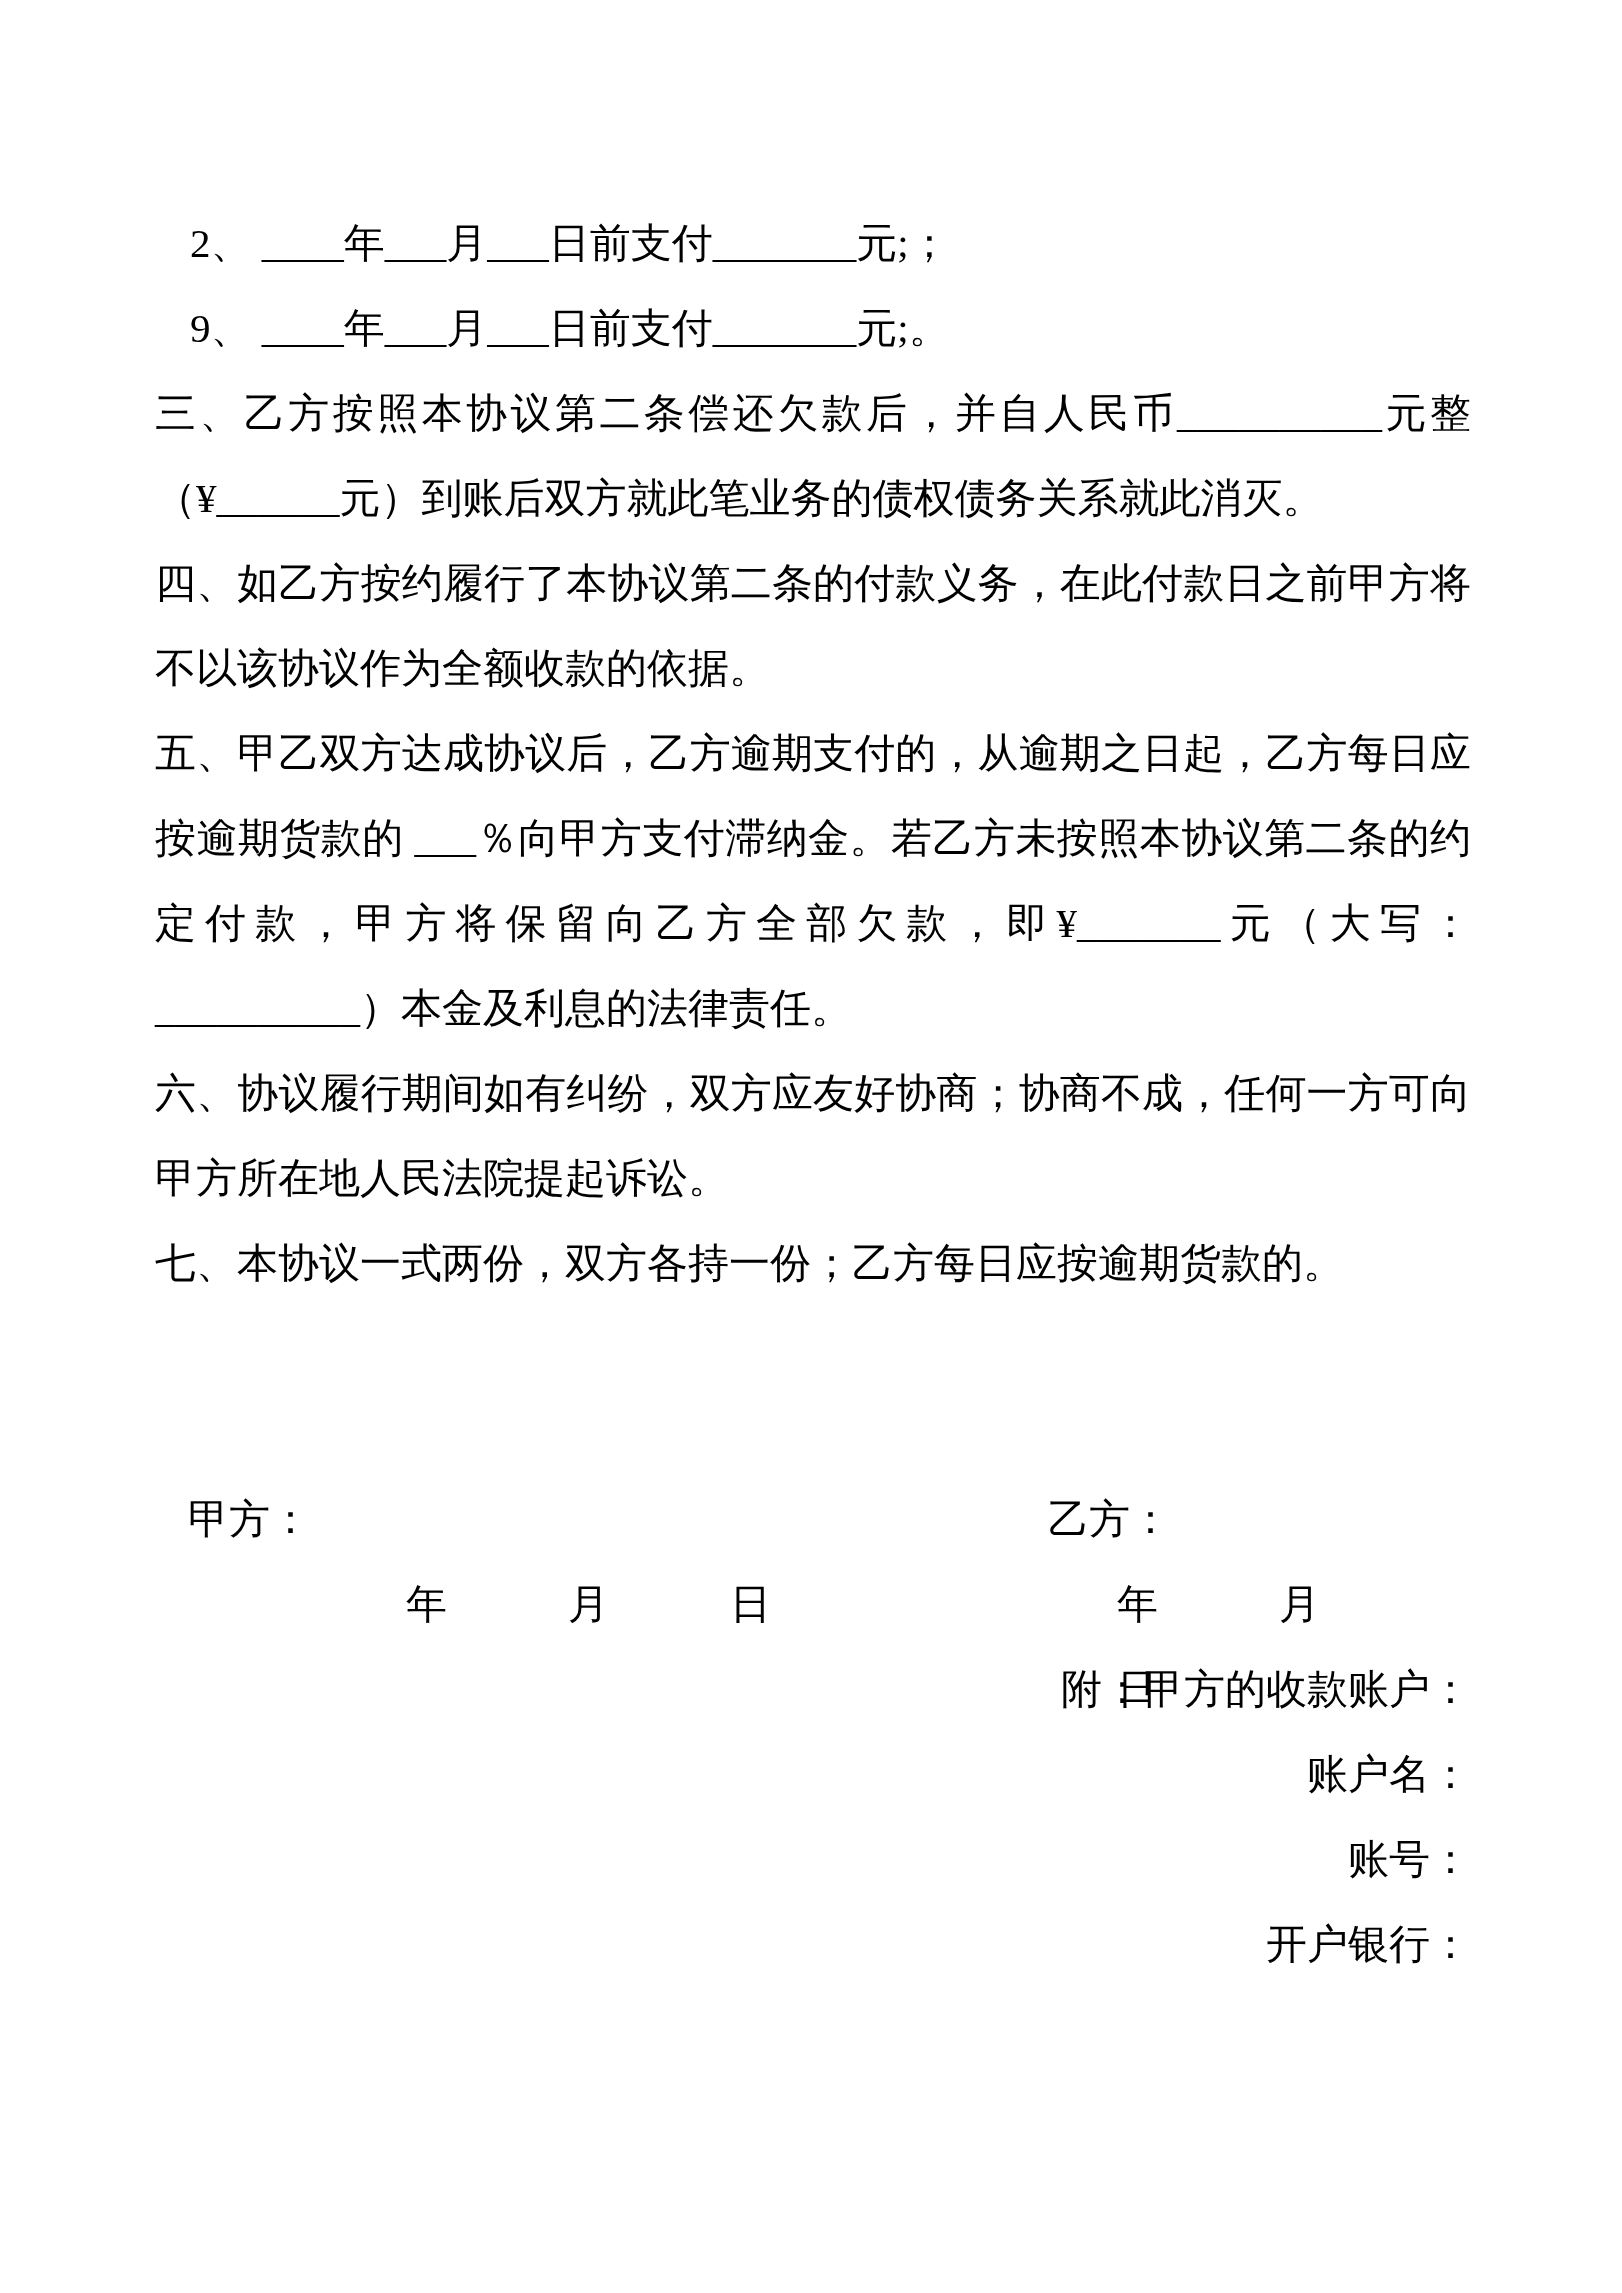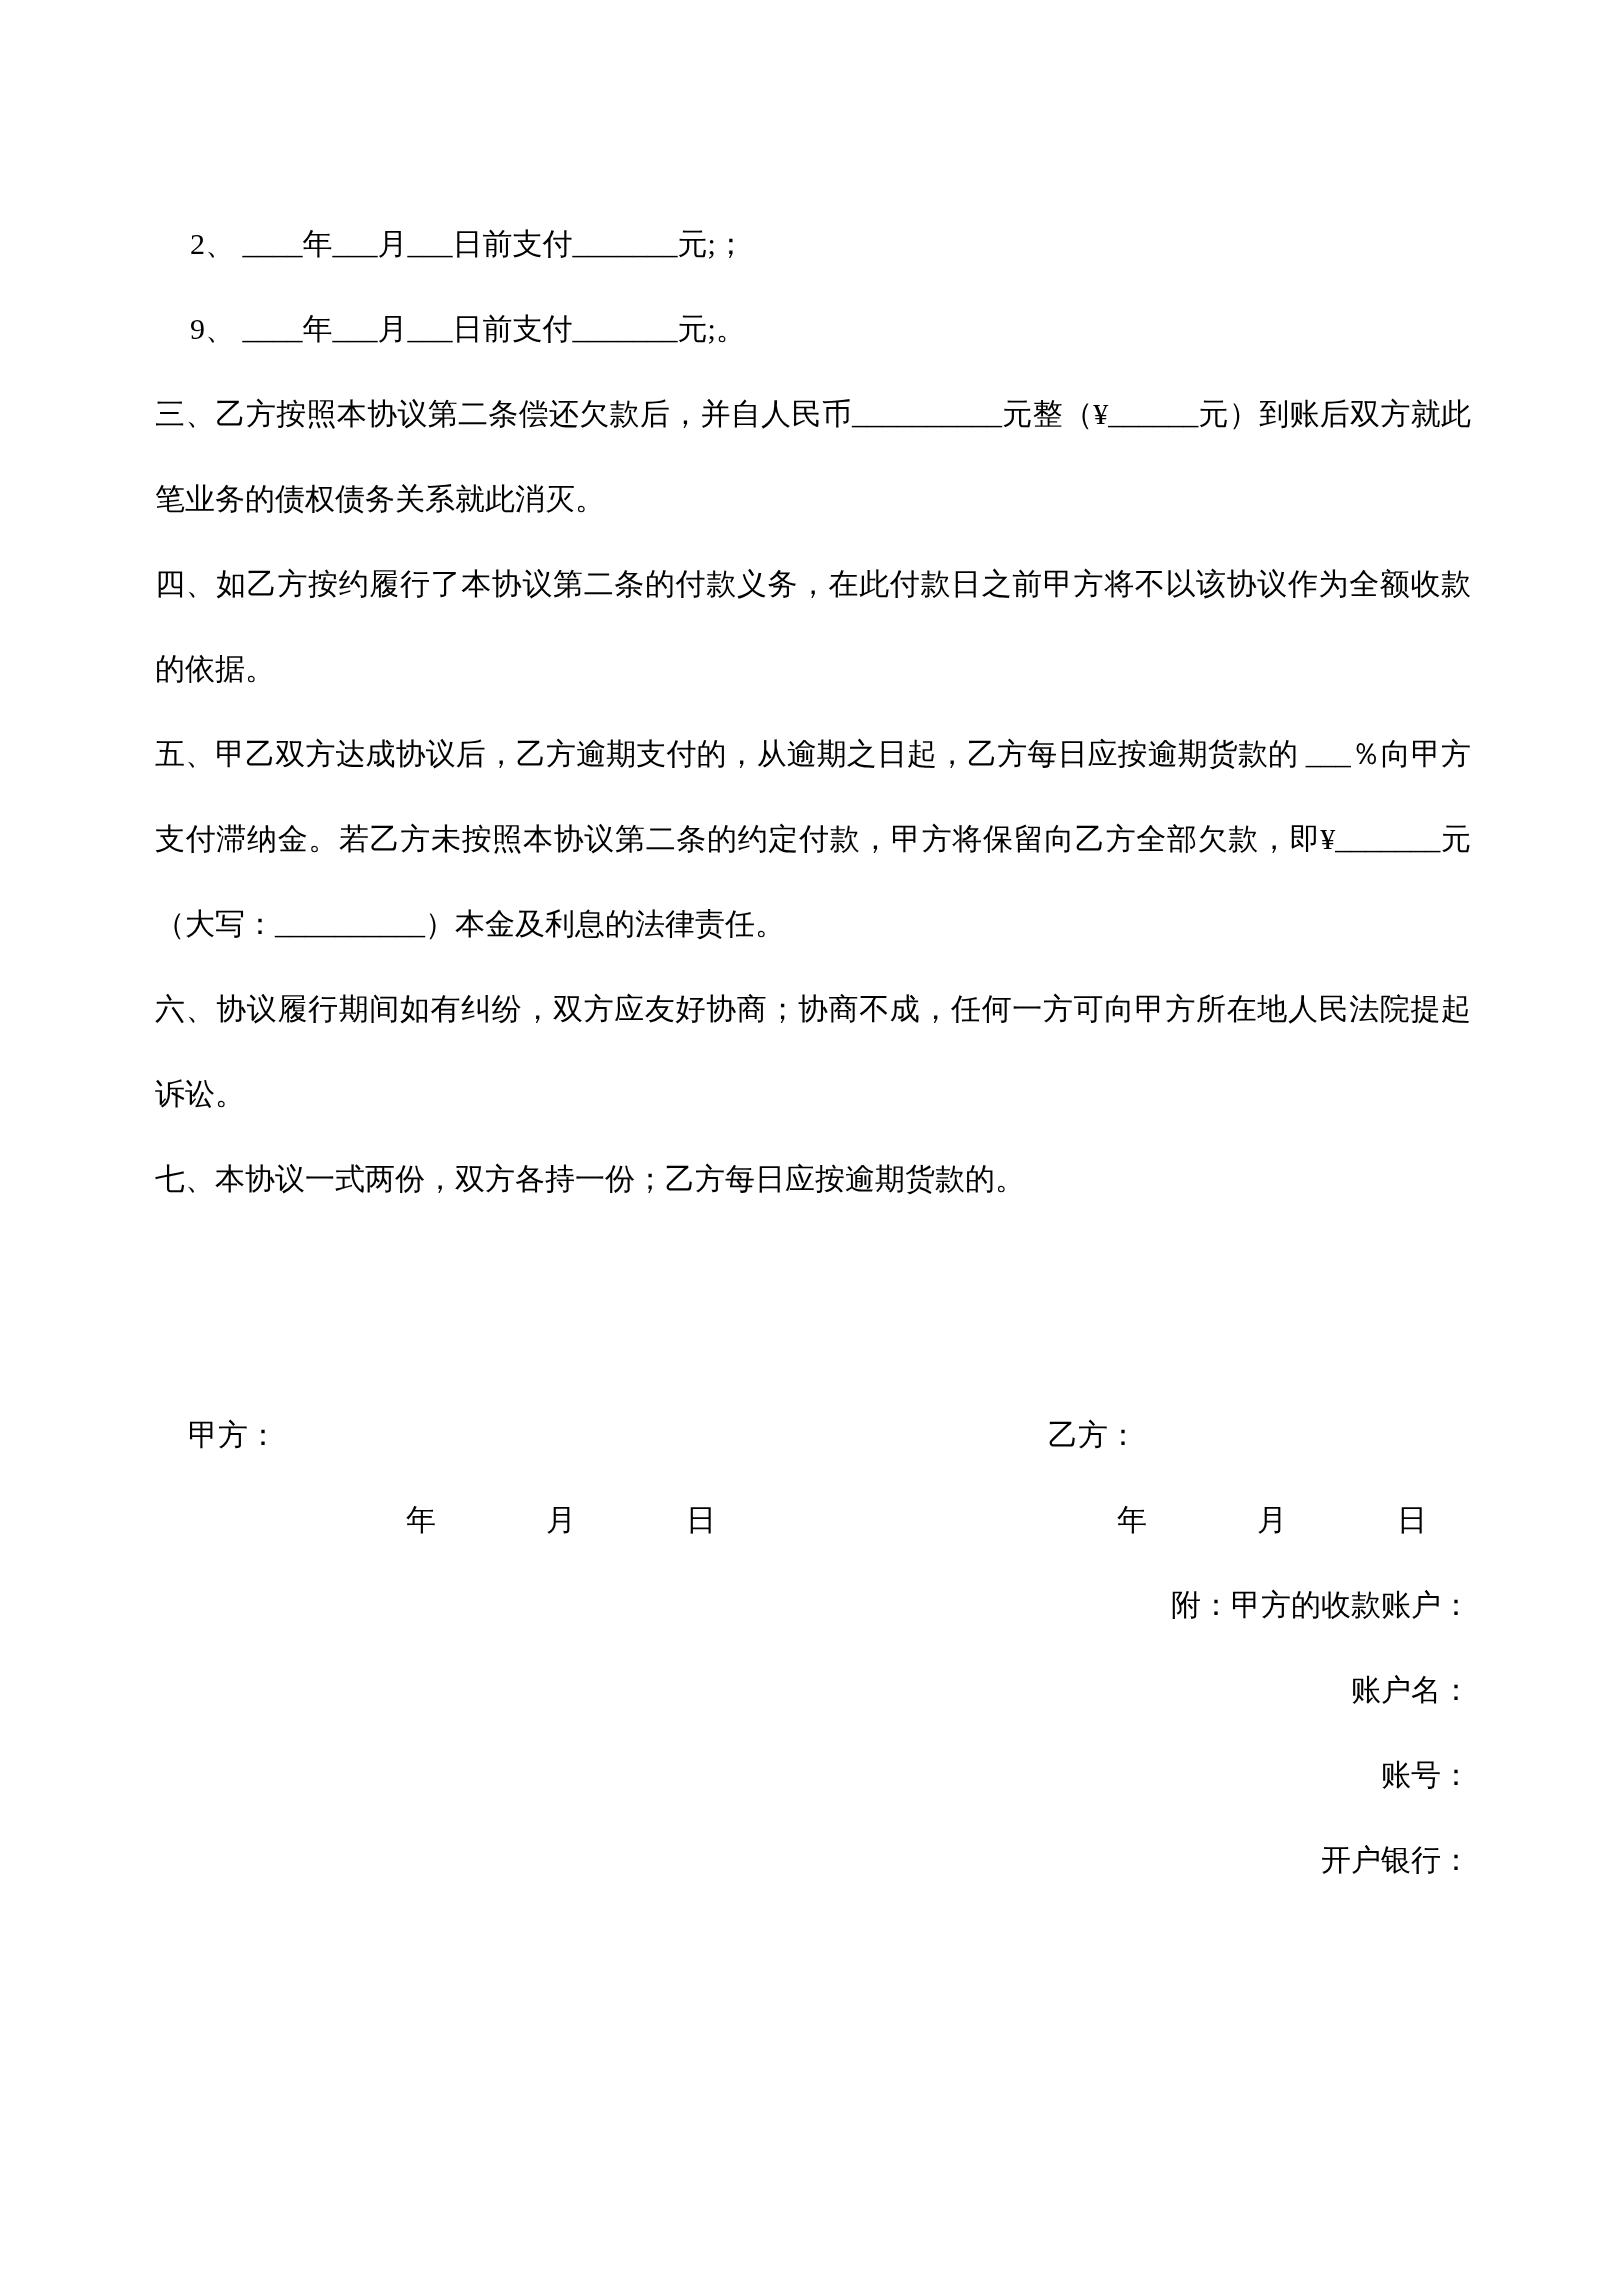--- a/index.html
+++ b/index.html
@@ -14,21 +14,21 @@
     background: #ffffff;
     overflow: hidden;
     font-family: "Liberation Serif", "DejaVu Serif", serif;
     color: #000000;
   }
   .content {
     position: absolute;
     left: 155px;
     top: 201px;
     width: 1316px;
-    font-size: 30px;
+    font-size: 41px;
     line-height: 85px;
     text-align: justify;
   }
   .content p {
     margin: 0;
     padding: 0;
   }
   p.sub-item {
     text-indent: 35px;
     text-align: left;

